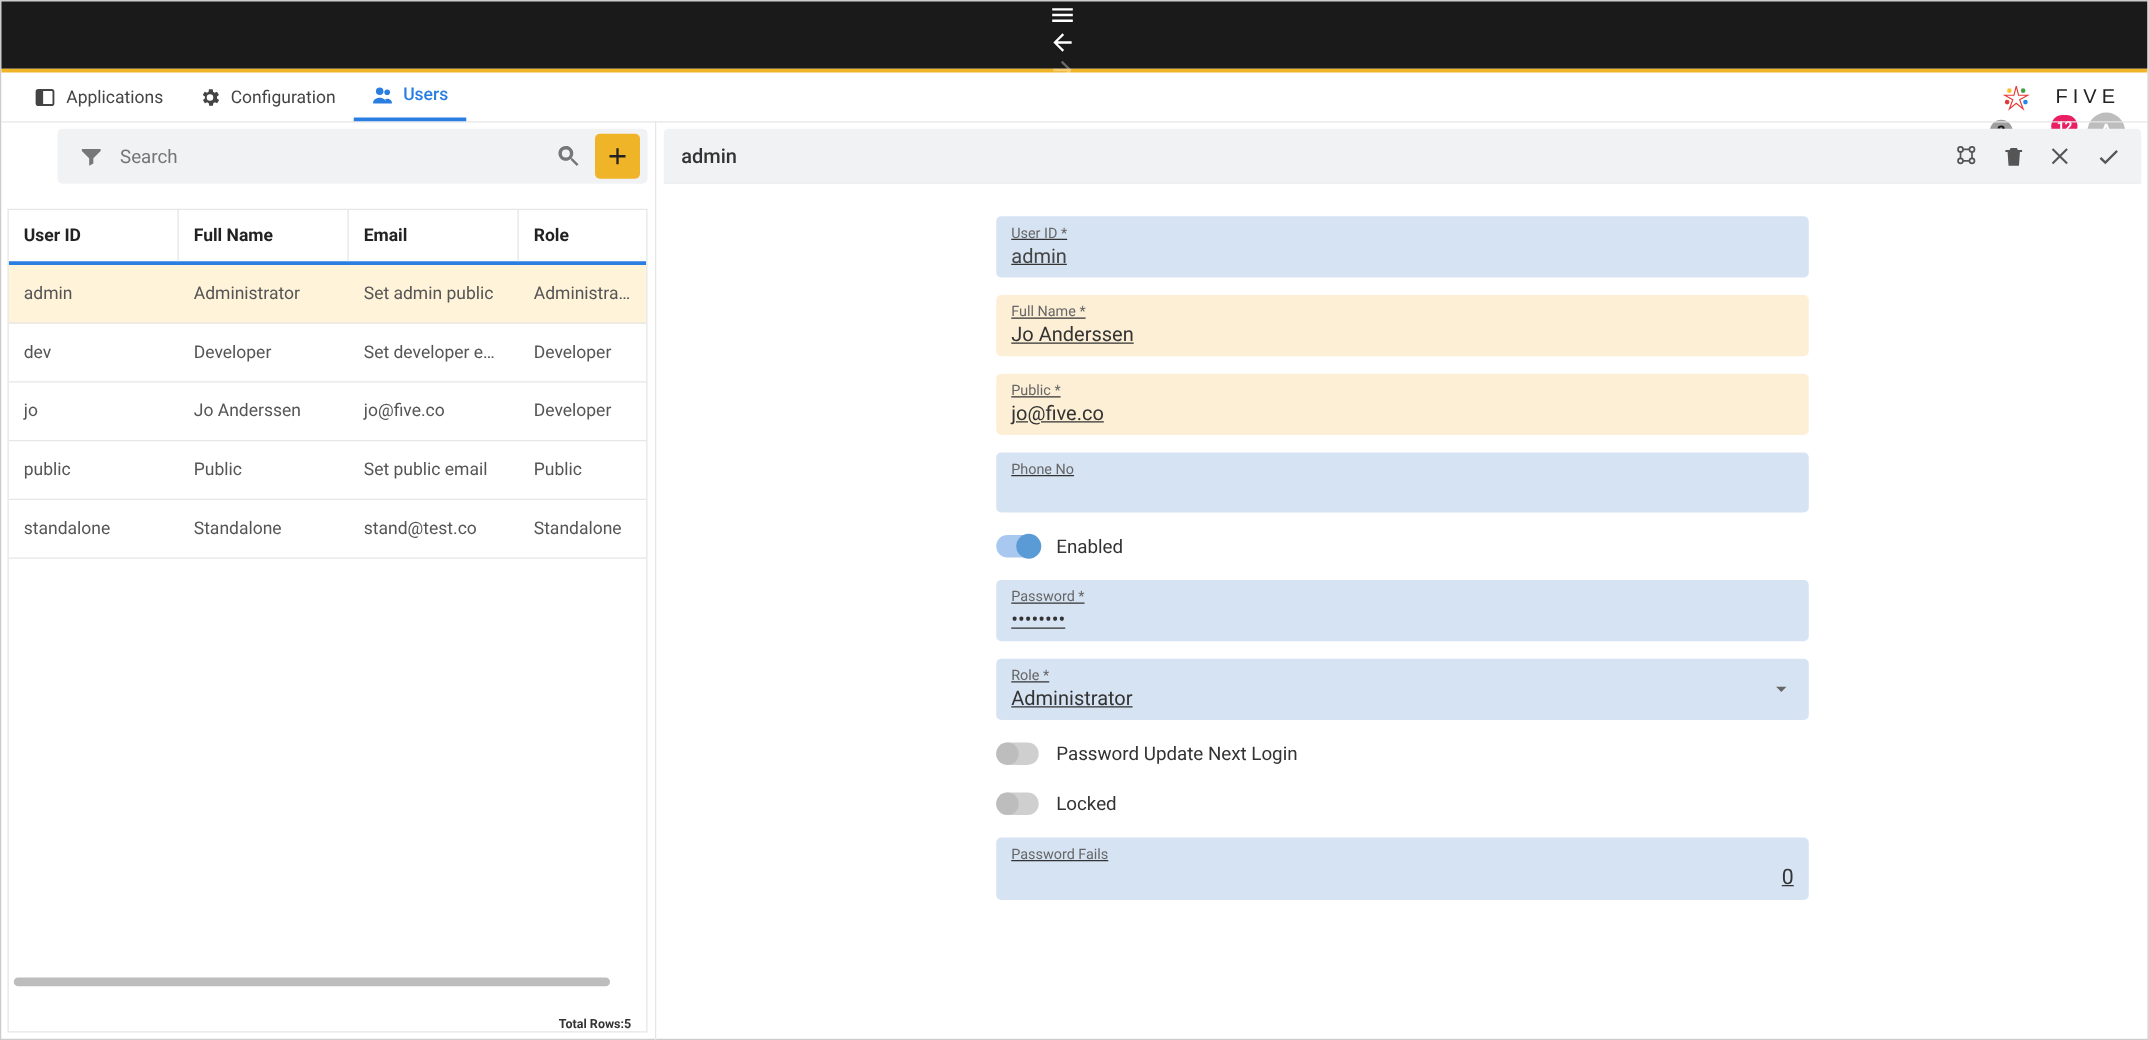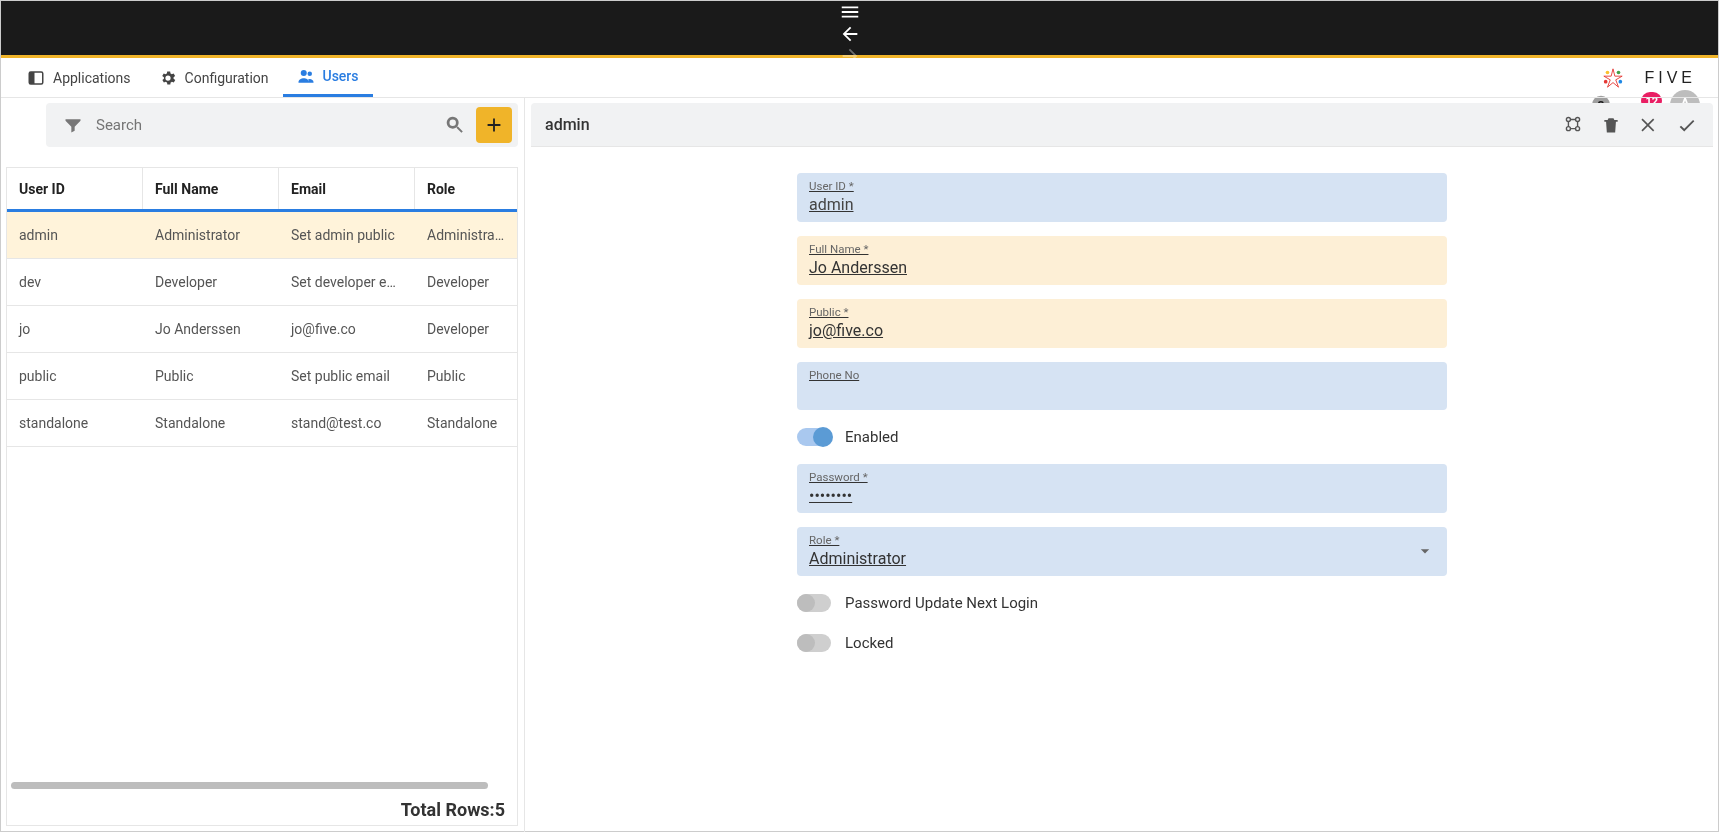--- a/index.html
+++ b/index.html
@@ -64,21 +64,21 @@
 
   .gbody{flex:1;overflow:auto;}
   .grow{display:flex;height:47px;border-bottom:1px solid var(--line);align-items:center;}
   .grow.selected{background:var(--gold-light);}
   .gcell{padding:0 12px;font-size:14px;color:var(--text-light);white-space:nowrap;overflow:hidden;text-overflow:ellipsis;}
   .gcell.c1{width:136px;} .gcell.c2{width:136px;} .gcell.c3{width:136px;} .gcell.c4{flex:1;}
 
   .gscroll{height:16px;display:flex;align-items:center;padding:4px;}
   .gscroll .bar{width:95%;height:7px;background:#bdbdbd;border-radius:4px;}
 
-  .gfoot{height:32px;display:flex;align-items:center;justify-content:flex-end;padding:0 12px;font-size:18px;font-weight:700;}
+  .gfoot{height:32px;display:flex;align-items:flex-end;justify-content:flex-end;padding:0 12px;font-size:10px;font-weight:700;}
 
   
   .detail-pane{flex:1;display:flex;flex-direction:column;overflow:hidden;}
   .detail-head{height:44px;background:var(--chip);border-bottom:1px solid var(--line);display:flex;align-items:center;padding:0 14px;margin:6px 6px 0 6px;border-radius:4px 4px 0 0;}
   .detail-head .title{font-size:16px;color:#333;font-weight:500;}
   .detail-head .actions{margin-left:auto;display:flex;align-items:center;gap:14px;}
   .detail-head .actions .icn{width:24px;height:24px;display:flex;align-items:center;justify-content:center;color:var(--icon);}
 
   .form{flex:1;overflow:auto;padding:26px 0;display:flex;flex-direction:column;align-items:center;gap:14px;}
   .field{width:650px;border-radius:4px;background:var(--panel-blue);padding:6px 12px 8px;text-decoration:underline;}
@@ -329,15 +329,19 @@
             <div class="knob"></div>
           </div>
         <span class="slbl">Password Update Next Login</span>
       </div>
       <div class="switch-row">
         <div class="switch">
             <div class="knob"></div>
           </div>
         <span class="slbl">Locked</span>
       </div>
+      <div class="field numeric">
+        <div class="lbl">Password Fails</div>
+        <div class="val">0</div>
+      </div>
     </div>
   </div>
 </div>
 
 </body></html>

